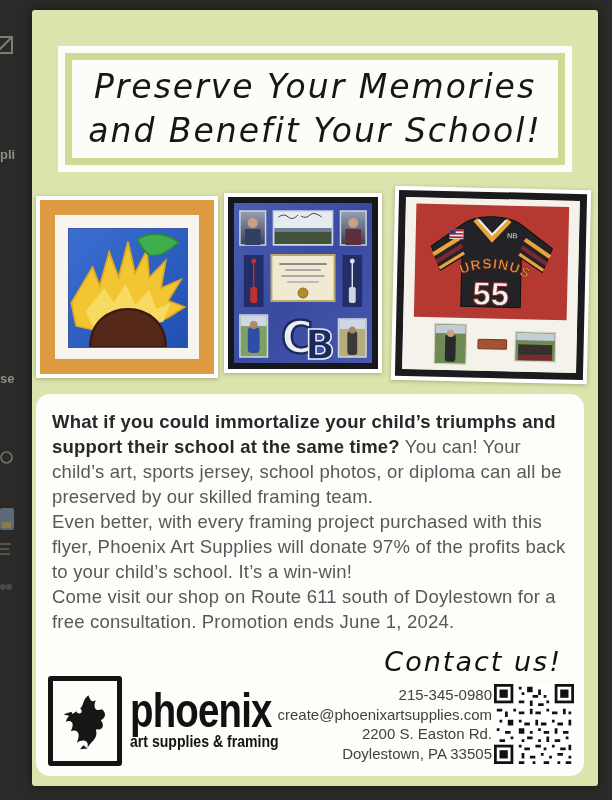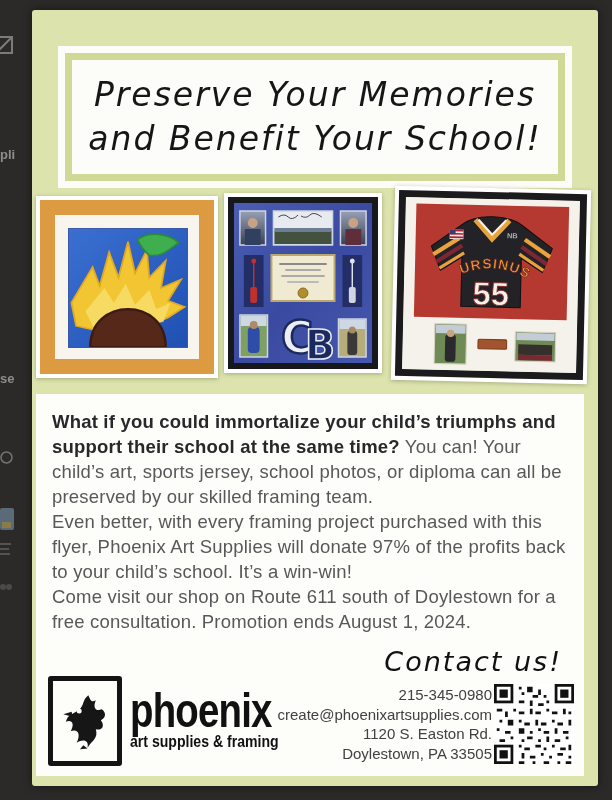--- a/index.html
+++ b/index.html
@@ -10,21 +10,21 @@
   }
   
   .frag{position:absolute;color:#8f8d88;font-size:13px;font-weight:bold;}
   .frag-icon{position:absolute;}
   
   .flyer{
     position:absolute;left:32px;top:10px;width:566px;height:776px;
     background:#dce3ad;border-radius:3px;box-shadow:0 0 8px rgba(0,0,0,.5);
   }
   .title-box{
-    position:absolute;left:33px;top:43px;width:500px;height:128px;
+    position:absolute;left:33px;top:43px;width:500px;height:112px;
     background:#fcfcf8;border:7px solid #d0da96;box-shadow:0 0 0 7px #fcfcf8;
     box-sizing:border-box;display:flex;flex-direction:column;
     justify-content:center;align-items:center;
   }
   .title-line{
     font-family:"DejaVu Sans", sans-serif;font-style:italic;font-weight:500;
     font-size:33px;line-height:44px;color:#161616;letter-spacing:2px;white-space:nowrap;
   }
   
   .photo{position:absolute;background:#fff;padding:4px;box-sizing:border-box;
@@ -36,21 +36,21 @@
              background:#f7f5ee;padding:13px;}
   .frame-art svg{width:100%;height:100%;display:block;border:1px solid #3b59a8;}
   .frame-grad{width:100%;height:100%;box-sizing:border-box;border:6px solid #17181c;}
   .frame-grad svg{width:100%;height:100%;display:block;}
   .frame-jersey{width:100%;height:100%;box-sizing:border-box;border:7px solid #1b1b1e;
                 background:#f4f2ea;}
   .frame-jersey svg{width:100%;height:100%;display:block;}
   
   .text-box{
     position:absolute;left:4px;top:384px;width:548px;height:382px;
-    background:#fdfdfa;border-radius:0;box-sizing:border-box;
+    background:#fdfdfa;border-radius:14px;box-sizing:border-box;
     padding:15px 16px;
   }
   .text-box p{margin:0;font-size:18.5px;line-height:25px;color:#58585a;letter-spacing:.2px;}
   .text-box p b{color:#28282a;font-weight:700;}
   .contact-heading{
     position:absolute;right:22px;top:252px;
     font-family:"DejaVu Sans", sans-serif;font-style:italic;font-weight:500;
     font-size:27px;color:#111;letter-spacing:2px;
   }
   .logo-wrap{position:absolute;left:12px;bottom:10px;display:flex;align-items:center;margin-top:41px;}
@@ -236,21 +236,21 @@
           <rect x="109" y="138" width="32" height="10" fill="#35302c"></rect>
           <rect x="109" y="148" width="32" height="5" fill="#7c2733"></rect>
         </g>
       </svg>
     </div>
   </div>
 
   <div class="text-box">
     <p><b>What if you could immortalize your child’s triumphs and support their school at the same time?</b><span> You can! Your child’s art, sports jersey, school photos, or diploma can all be preserved by our skilled framing team.</span></p>
     <p>Even better, with every framing project purchased with this flyer, Phoenix Art Supplies will donate 97% of the profits back to your child’s school. It’s a win-win!</p>
-    <p>Come visit our shop on Route 611 south of Doylestown for a free consultation. Promotion ends August 1, 2024.</p>
+    <p>Come visit our shop on Route 611 south of Doylestown for a free consultation. Promotion ends June 1, 2024.</p>
 
     <div class="contact-heading">Contact us!</div>
 
     <div class="logo-wrap">
       <div class="bird-box">
         <svg width="50" height="62" viewBox="0 0 60 70">
           <path d="M34,4 C26,10 30,16 22,22 C14,28 10,26 7,36 C14,33 18,38 13,47 C22,44 25,51 20,61 C28,56 35,58 33,67 C39,58 46,56 43,45 C51,47 54,40 49,34 C56,31 55,24 50,21 C43,24 39,19 43,10 C37,14 36,8 34,4 Z" fill="#161616"></path>
           <circle cx="23" cy="23" r="3" fill="#fdfdfa"></circle>
           <path d="M14,24 L4,27 L15,30 Z" fill="#161616"></path>
           <path d="M28,64 L24,69 L33,68 Z" fill="#161616"></path>
@@ -259,21 +259,21 @@
       <div class="logo-text">
         <div class="logo-name">phoenix</div>
         <div class="logo-tagline">art supplies &amp; framing</div>
       </div>
     </div>
 
     <div class="contact-block">
       <div class="contact-lines">
         <div>215-345-0980</div>
         <div>create@phoenixartsupplies.com</div>
-        <div>1120 S. Easton Rd.</div>
+        <div>2200 S. Easton Rd.</div>
         <div>Doylestown, PA 33505</div>
       </div>
       <svg class="qr" viewBox="0 0 29 29">
         <rect width="29" height="29" fill="#fff"></rect>
         <g fill="#111">
           <rect x="0" y="0" width="7" height="7"></rect>
             <rect x="22" y="0" width="7" height="7"></rect>
             <rect x="0" y="22" width="7" height="7"></rect>
         </g>
         <g fill="#fff">

